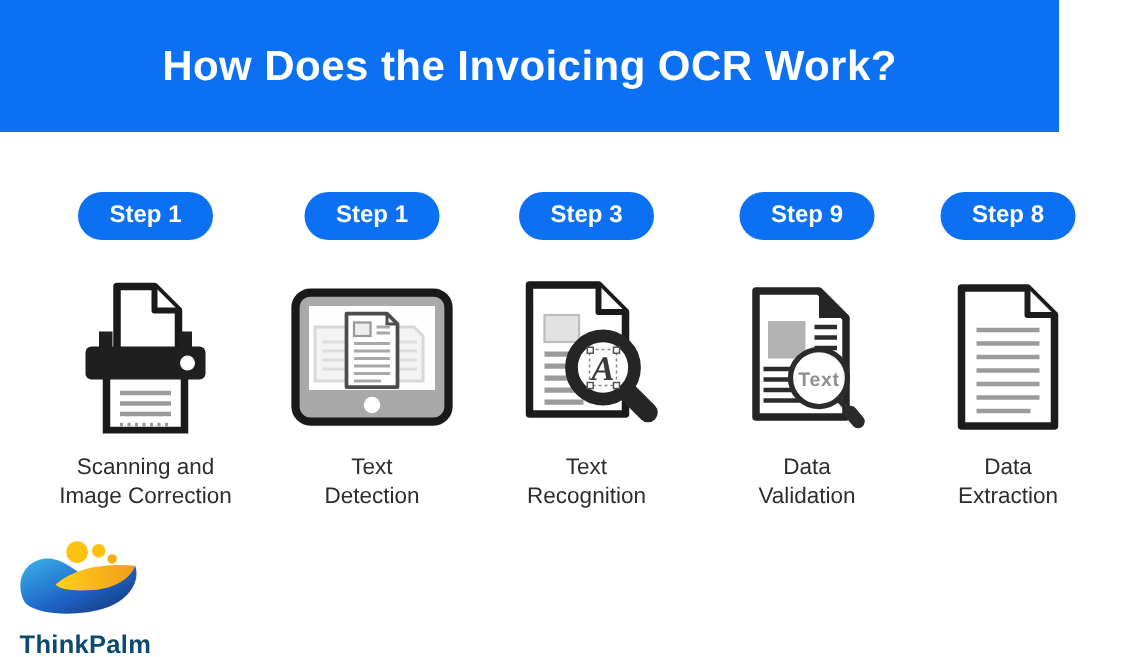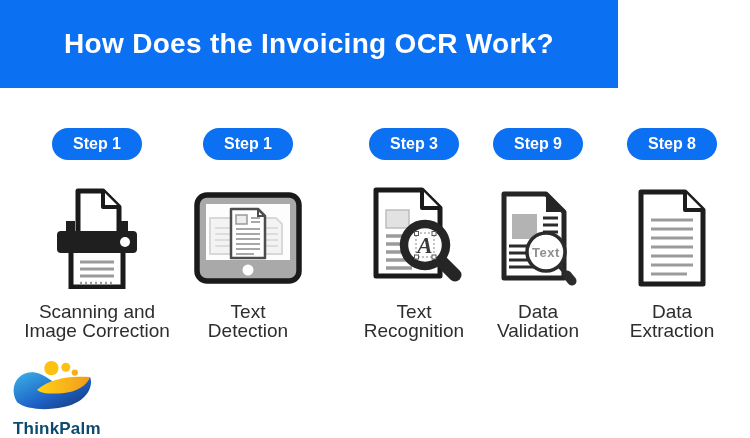--- a/index.html
+++ b/index.html
@@ -1,36 +1,36 @@
 <!DOCTYPE html>
 <html style="--primary-blue: #0c70f2; --label-text: #2d2d2d; --logo-blue-light: #3cb4e7; --logo-blue-dark: #16336e; --logo-gold: #fdc20f;"><head>
 <meta charset="utf-8">
 <style>
   html,body{margin:0;padding:0;}
   body{
     width:750px;height:438px;background:#ffffff;position:relative;overflow:hidden;
     font-family:"Liberation Sans", sans-serif;
   }
   .banner{
-    width:618px;height:88px;background:var(--primary-blue,#0c70f2);
+    width:706px;height:88px;background:var(--primary-blue,#0c70f2);
     display:flex;align-items:center;justify-content:center;
   }
   .banner h1{
     margin:0;color:#ffffff;font-size:28px;font-weight:bold;letter-spacing:.3px;
   }
   .steps{position:relative;height:262px;margin-top:40px;}
   .col{position:absolute;top:0;width:150px;display:flex;flex-direction:column;align-items:center;}
-  .col1{left:22px}.col2{left:173px}.col3{left:339px}.col4{left:463px}.col5{left:597px}
+  .col1{left:22px}.col2{left:173px}.col3{left:316px}.col4{left:463px}.col5{left:597px}
   .badge{
     background:var(--primary-blue,#0c70f2);color:#ffffff;font-size:16px;font-weight:bold;
     padding:6px 21px;border-radius:17px;line-height:20px;white-space:nowrap;
   }
   .iconbox{height:108px;margin-top:24px;display:flex;align-items:center;justify-content:center;}
   .steplabel{
-    margin-top:10px;font-size:19px;line-height:19px;color:var(--label-text,#2d2d2d);
+    margin-top:10px;font-size:15px;line-height:19px;color:var(--label-text,#2d2d2d);
     text-align:center;white-space:pre-line;
   }
   .logo{position:absolute;left:10px;top:360px;width:120px;}
   .logo-text{margin:1px 0 0 3px;font-size:17px;font-weight:bold;color:#0c4a6e;letter-spacing:.2px;}
 </style>
 </head>
 <body>
 
 <header class="banner">
   <h1>How Does the Invoicing OCR Work?</h1>

